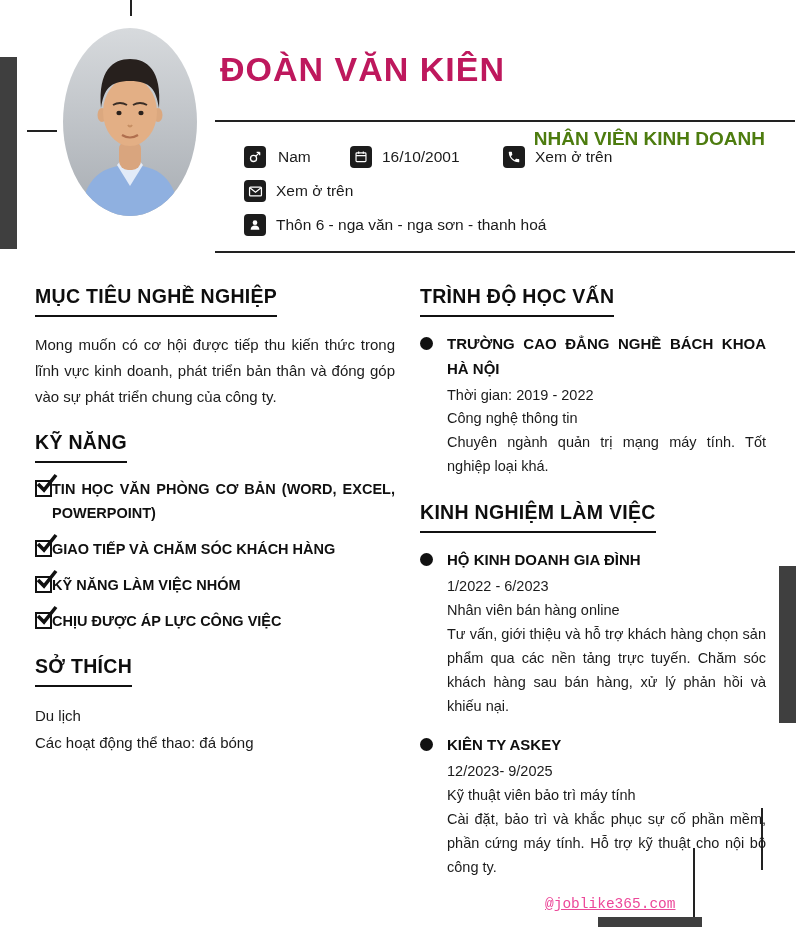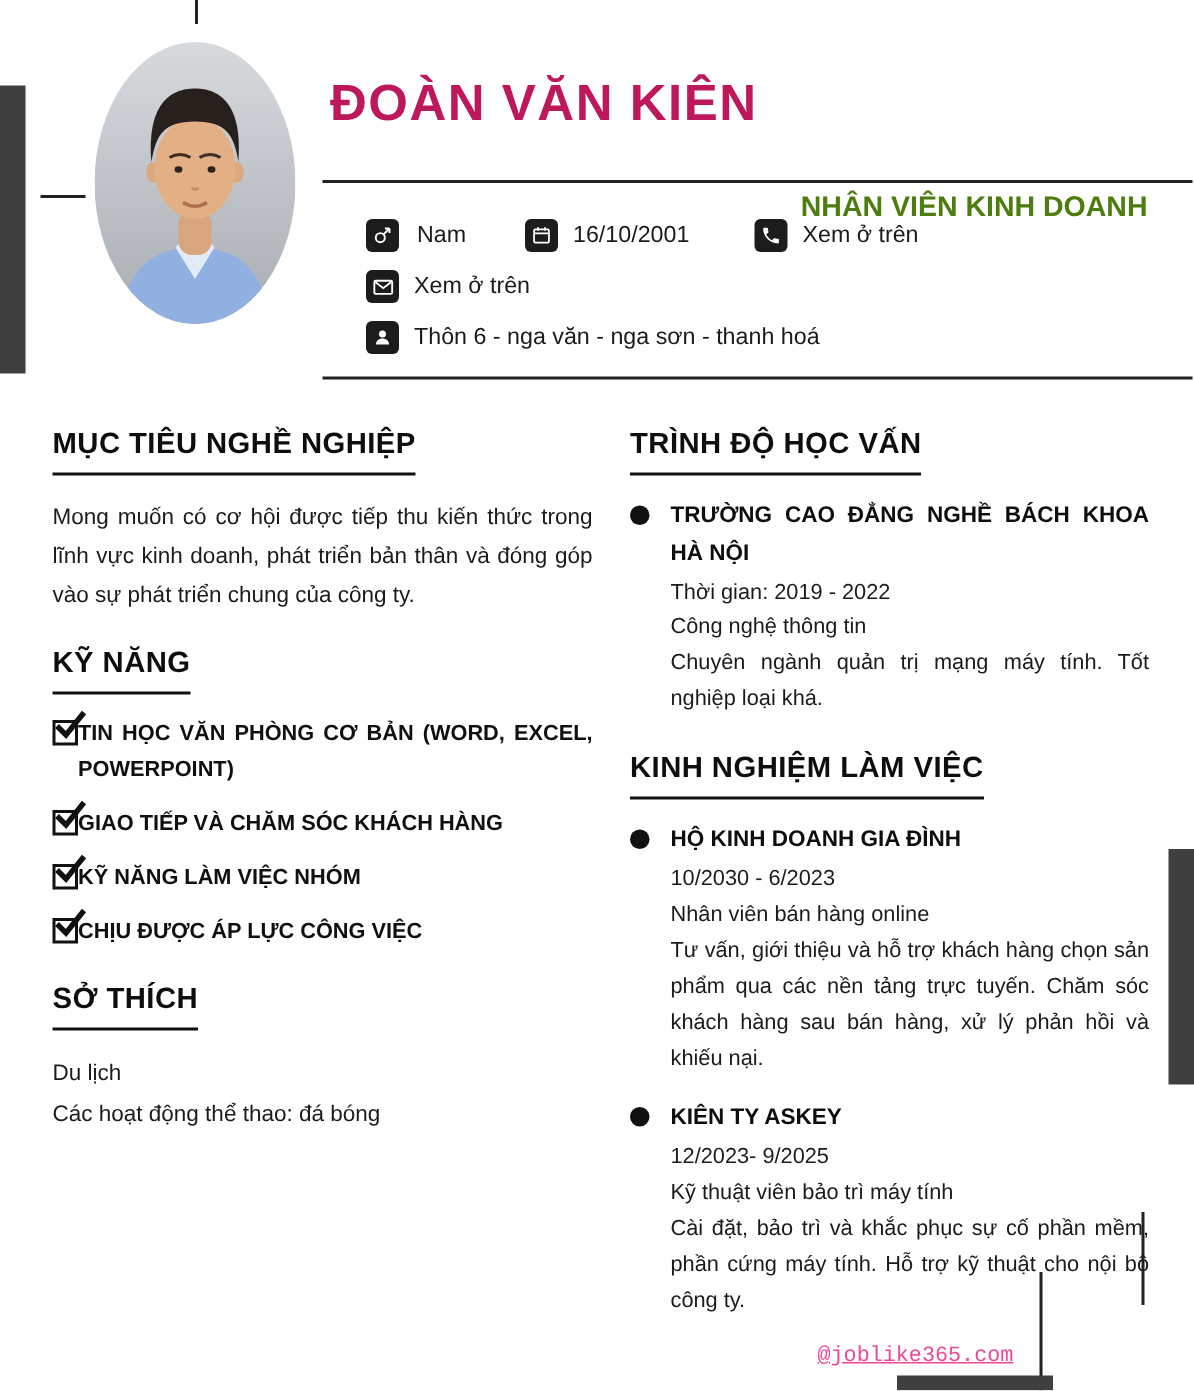--- a/index.html
+++ b/index.html
@@ -213,21 +213,21 @@
         <div class="entry-line">Chuyên ngành quản trị mạng máy tính. Tốt nghiệp loại khá.</div>
       </div>
     </div>
 
     <div class="section">
       <div class="sec-head-wrap"><span class="sec-head">KINH NGHIỆM LÀM VIỆC</span></div>
 
       <div class="entry">
         <span class="bullet"></span>
         <div class="entry-title">HỘ KINH DOANH GIA ĐÌNH</div>
-        <div class="entry-line">10/2030 - 6/2023</div>
+        <div class="entry-line">1/2022 - 6/2023</div>
         <div class="entry-line">Nhân viên bán hàng online</div>
         <div class="entry-line">Tư vấn, giới thiệu và hỗ trợ khách hàng chọn sản phẩm qua các nền tảng trực tuyến. Chăm sóc khách hàng sau bán hàng, xử lý phản hồi và khiếu nại.</div>
       </div>
 
       <div class="entry">
         <span class="bullet"></span>
         <div class="entry-title">KIÊN TY ASKEY</div>
         <div class="entry-line">12/2023- 9/2025</div>
         <div class="entry-line">Kỹ thuật viên bảo trì máy tính</div>
         <div class="entry-line">Cài đặt, bảo trì và khắc phục sự cố phần mềm, phần cứng máy tính. Hỗ trợ kỹ thuật cho nội bộ công ty.</div>

